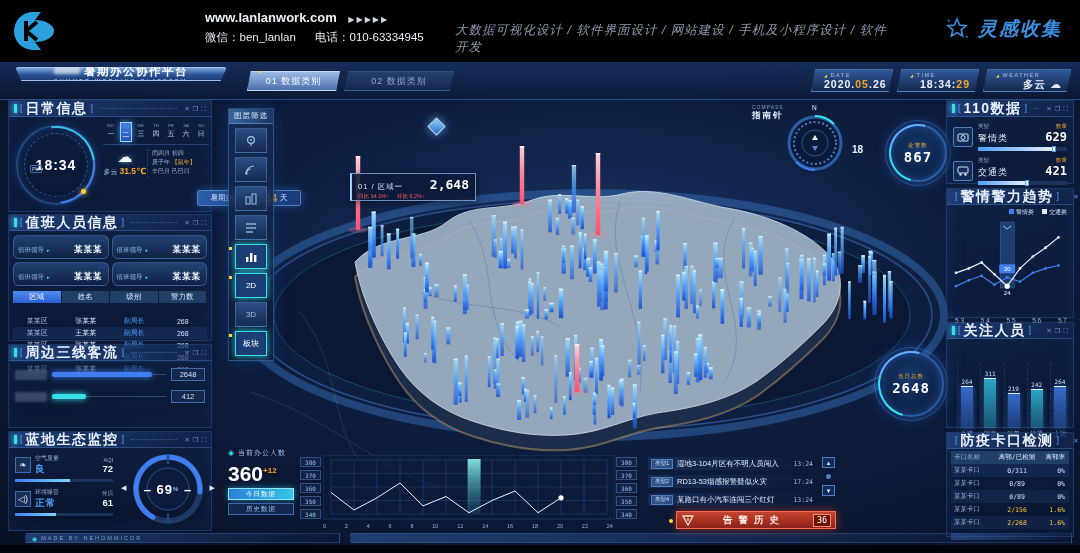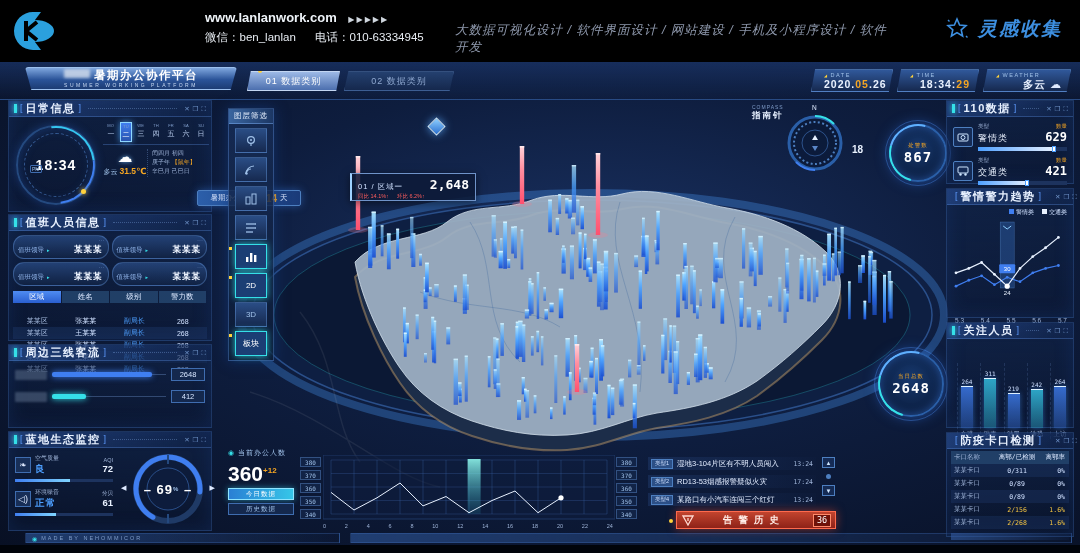--- a/index.html
+++ b/index.html
@@ -21,21 +21,21 @@
   
   #dash{position:absolute;left:0;top:62px;width:1080px;height:483px;overflow:hidden;
     background:radial-gradient(ellipse at 55% 42%,#1a3263 0%,#0e1d3e 46%,#081024 100%);}
   #page-bottom{position:absolute;left:0;top:545px;width:1080px;height:8px;background:#01040a;}
   #map-svg{position:absolute;left:0;top:0;}
 
   
   #dash-header{position:absolute;left:0;top:0;width:1080px;height:38px;
     background:linear-gradient(180deg,rgba(25,50,100,.8),rgba(12,26,55,.25));
     border-bottom:1px solid rgba(63,110,180,.45);}
-  #title-block{position:absolute;left:25px;top:5px;width:212px;height:23px;
+  #title-block{position:absolute;left:15px;top:5px;width:212px;height:14px;
     background:linear-gradient(180deg,#7ea6de,#2b5499 55%,#1d3c74);
     border:1px solid #9cc0ee;border-radius:3px;clip-path:polygon(0 0,100% 0,97% 100%,3% 100%);
     display:flex;flex-direction:column;align-items:center;justify-content:center;}
   .redact{display:inline-block;width:26px;height:9px;background:#cdd9ea;opacity:.85;filter:blur(1.5px);border-radius:1px;margin-right:4px;vertical-align:1px;}
   #main-title{color:#fff;font-size:11.5px;font-weight:bold;letter-spacing:1.5px;line-height:12px;white-space:nowrap;}
   #sub-title{color:#c6d8f2;font-size:5px;letter-spacing:2.5px;margin-top:1px;}
   .tab{position:absolute;top:9px;height:20px;display:flex;align-items:center;justify-content:center;font-size:9px;letter-spacing:1px;cursor:pointer;}
   #tab1{left:247px;width:93px;background:linear-gradient(180deg,#9db9e6,#4c6fae);color:#fff;font-weight:normal;border:1px solid #c3d6f2;clip-path:polygon(4% 0,100% 0,96% 100%,0 100%);text-align:center;}
   #tab2{left:344px;width:110px;background:linear-gradient(180deg,#24406f,#15284d);color:#8fa8d0;border:1px solid rgba(100,140,200,.4);clip-path:polygon(4% 0,100% 0,96% 100%,0 100%);}
   #tab1::before{content:"";position:absolute;left:10px;top:-3px;width:4px;height:4px;background:#ffd23c;border-radius:50%;}
@@ -49,21 +49,21 @@
   #cloud-glyph{color:#dfeaff;font-size:11px;margin-left:4px;}
 
   
   .panel{position:absolute;background:linear-gradient(180deg,rgba(17,37,74,.58),rgba(10,22,48,.30));
     border:1px solid rgba(70,120,200,.30);box-shadow:inset 0 0 18px rgba(30,70,140,.28);}
   .p-head{height:16px;display:flex;align-items:center;gap:3px;padding:0 5px;
     border-bottom:1px solid rgba(90,140,220,.35);
     background:linear-gradient(90deg,rgba(45,85,160,.5),rgba(20,40,90,.12));}
   .tick{width:3px;height:9px;background:#35e0e8;box-shadow:0 0 5px #35e0e8;}
   .br{color:#5e9bff;font-size:9px;line-height:9px;}
-  .p-title{color:#e8f1ff;font-size:11px;font-weight:bold;letter-spacing:1.5px;white-space:nowrap;}
+  .p-title{color:#e8f1ff;font-size:14px;font-weight:bold;letter-spacing:1.5px;white-space:nowrap;}
   .p-line{flex:1;border-top:1px dotted rgba(120,160,220,.4);margin:0 4px;}
   .p-icons{display:flex;gap:3px;}
   .p-icons i{font-style:normal;color:#6f93c9;font-size:6.5px;line-height:7px;cursor:pointer;}
   .p-body{position:relative;}
 
   
   #p-daily{left:8px;top:38px;width:204px;height:112px;}
   #p-duty{left:8px;top:152px;width:204px;height:127px;}
   #p-flow{left:8px;top:282px;width:204px;height:84px;}
   #p-eco{left:8px;top:369px;width:204px;height:100px;}
@@ -97,21 +97,21 @@
   .lunar{font-size:6px;color:#9fb4d8;line-height:9px;white-space:nowrap;}
   .lunar .rat{color:#f5a623;}
   #notice{position:absolute;left:94px;top:68px;width:104px;height:16px;
     background:linear-gradient(90deg,#2c5faa,#1a3a78);border:1px solid #4d7fc0;border-radius:2px;
     display:flex;align-items:center;justify-content:center;gap:3px;box-shadow:0 0 8px rgba(60,130,240,.45);}
   #notice span{font-size:7.5px;color:#dfe9ff;}
   #notice .days{color:#f5a623;font-size:10px;font-weight:bold;}
 
   
   #duty-cards{display:grid;grid-template-columns:1fr 1fr;gap:3px;padding:4px;}
-  .duty-card{height:24px;border:1px solid rgba(100,150,220,.4);border-radius:11px;
+  .duty-card{height:24px;border:1px solid rgba(100,150,220,.4);border-radius:6px;
     background:linear-gradient(180deg,rgba(44,80,140,.7),rgba(18,36,70,.7));padding:2px 4px;position:relative;}
   .duty-card .role{font-size:6.5px;color:#8fb3e8;}
   .duty-card .role::after{content:"▸";color:#35e0e8;margin-left:3px;font-size:5px;}
   .duty-card .dots{position:absolute;right:3px;top:1px;font-size:6px;color:#6f93c9;}
   .duty-card .nm{position:absolute;right:5px;bottom:2px;font-size:8.5px;font-weight:bold;color:#eef4ff;letter-spacing:1px;}
   #duty-table{padding:0 4px;}
   .t-row{display:flex;height:12px;align-items:center;}
   .t-row.head{height:13px;margin-bottom:12px;}
   .t-cell{width:25%;text-align:center;font-size:7px;color:#cfe0ff;overflow:hidden;white-space:nowrap;}
   .t-row.head .t-cell{background:rgba(36,69,111,.85);margin-right:1px;height:12px;line-height:12px;color:#dce8ff;font-size:7.5px;}

